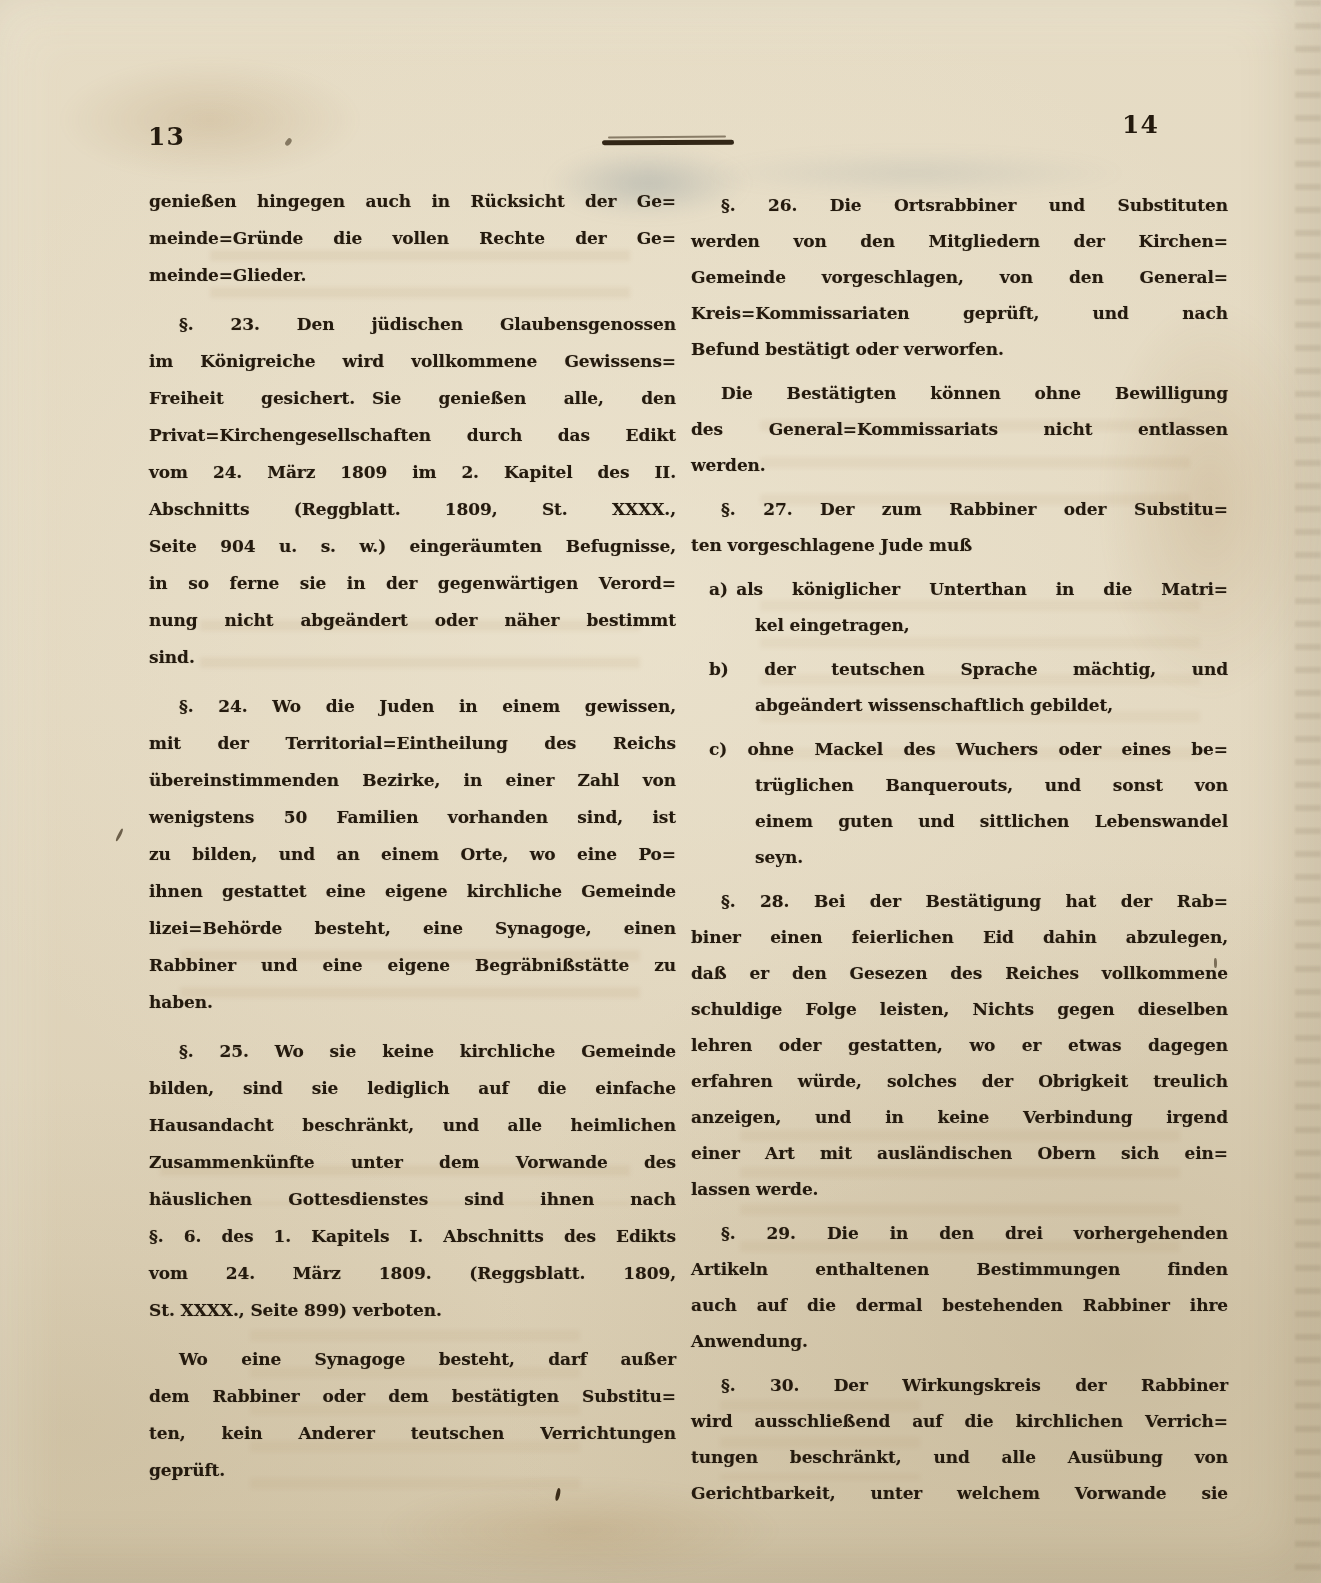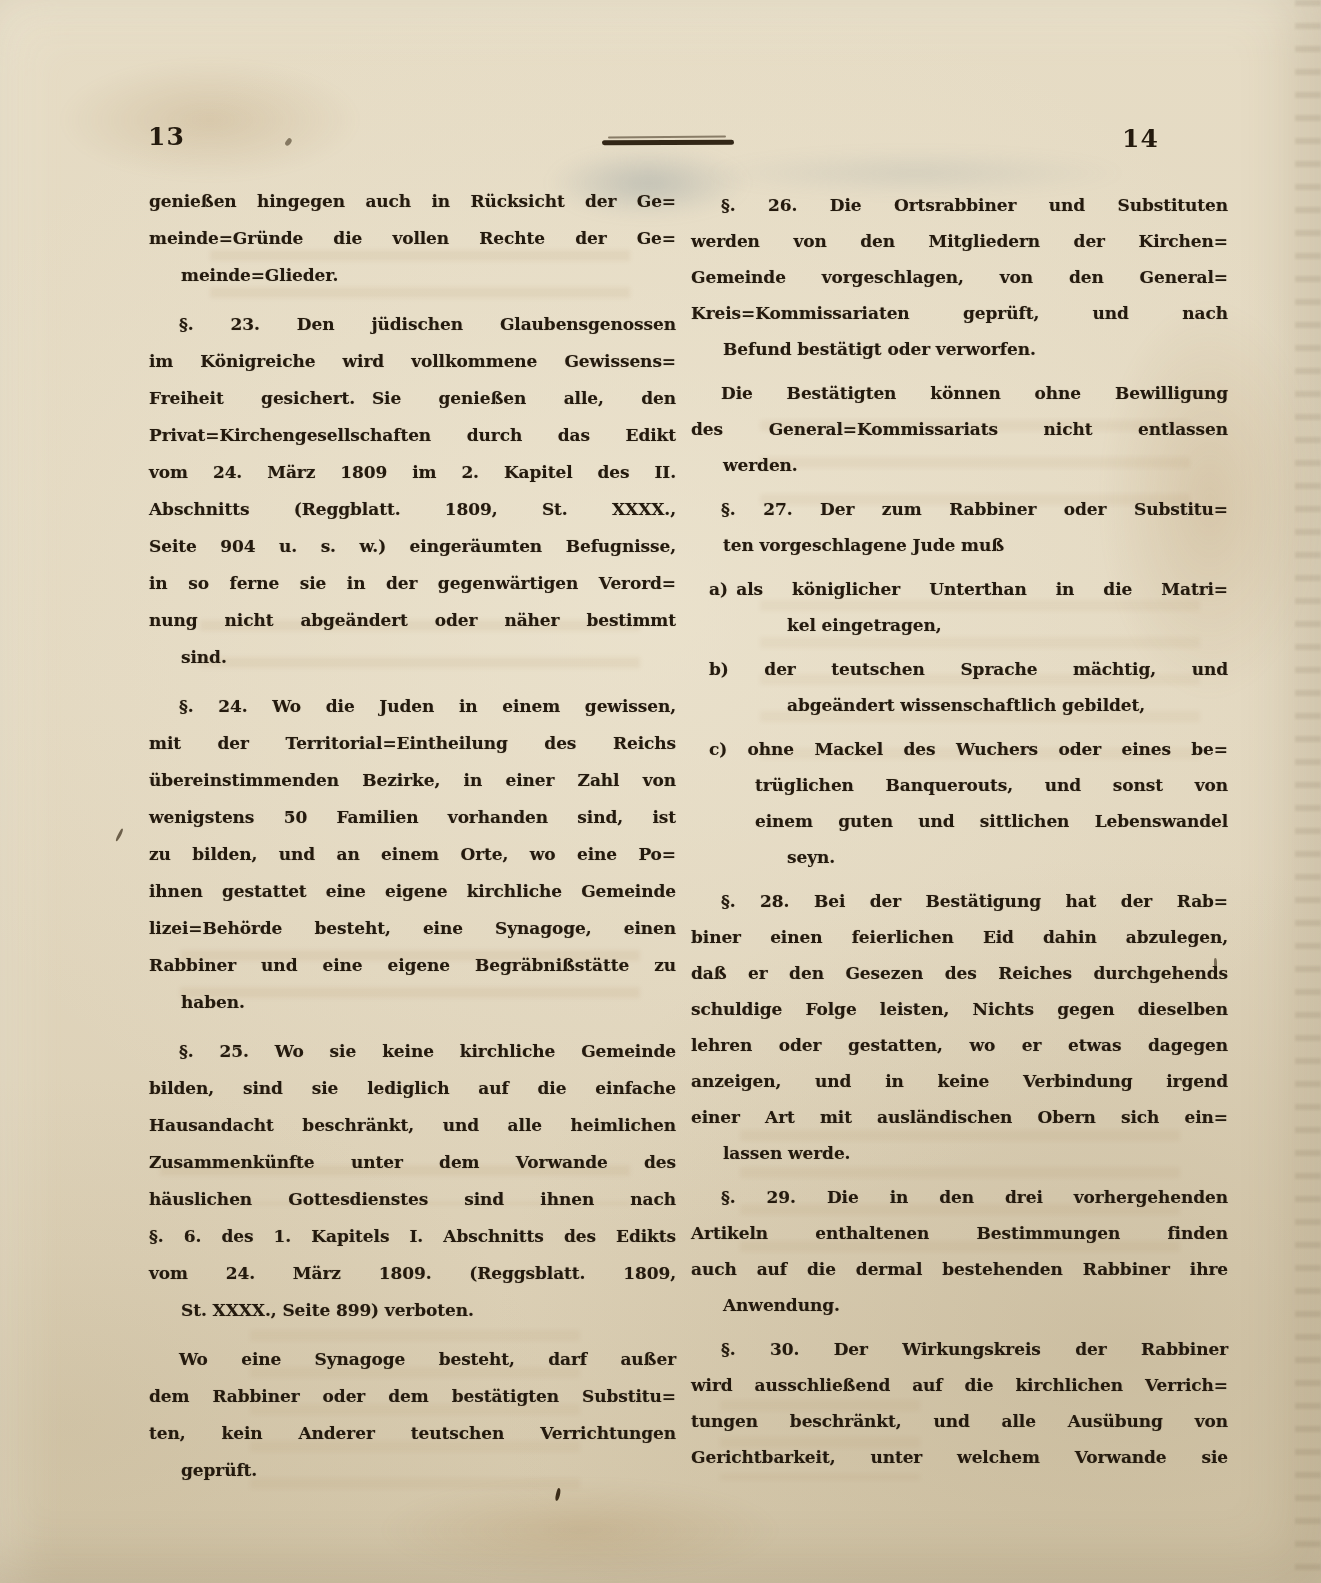--- a/index.html
+++ b/index.html
@@ -49,21 +49,21 @@
       180deg,
       rgba(90,70,40,.10) 0 6px, rgba(90,70,40,0) 6px 23px);
     filter: blur(1px);
   }
   
   .pagenum {
     position: absolute;
     font-size: 25px; font-weight: 700; letter-spacing: 1px;
   }
   .pagenum.left  { left: 148px; top: 122px; }
-  .pagenum.right { left: 1122px; top: 124px; }
+  .pagenum.right { left: 1122px; top: 110px; }
   .rule {
     position: absolute; left: 602px; top: 136px; width: 132px; height: 10px;
   }
   .rule .thin  { height: 2px; background: rgba(58,44,24,.55); border-radius: 2px; transform: translateX(6px) rotate(-.4deg); width: 118px; }
   .rule .thick { height: 5px; background: #322616; border-radius: 3px; margin-top: 2px; transform: rotate(-.3deg); }
   
   .column {
     position: absolute;
     font-size: 17px;
     font-weight: 700;
@@ -74,21 +74,21 @@
   .column.right { left: 691px; top: 187px; width: 537px; line-height: 36px; }
   .para { margin: 0 0 12px 0; }
   .column.right .para { margin-bottom: 8px; }
   .para.list { margin-bottom: 4px; }
   .line {
     display: block;
     text-align: justify;
     text-align-last: justify;
     white-space: normal;
   }
-  .line.last { text-align-last: left; margin-left: 32px; }
+  .line.last { text-align-last: left; }
   .para.indent .line.first { text-indent: 30px; }
   .para.list .line { padding-left: 64px; }
   .para.list .line.first { padding-left: 18px; text-indent: 0; }
 </style>
 </head>
 <body>
 
 <div class="scan">
 
   <div class="smudge-blue" style="left:548px; top:148px; width:200px; height:70px;"></div>
@@ -191,23 +191,24 @@
       </div>
       <div class="para list">
         <span class="line first">c) ohne Mackel des Wuchers oder eines be=</span>
         <span class="line">trüglichen Banquerouts, und sonst von</span>
         <span class="line">einem guten und sittlichen Lebenswandel</span>
         <span class="line last">seyn.</span>
       </div>
       <div class="para indent">
         <span class="line first">§. 28. Bei der Bestätigung hat der Rab=</span>
         <span class="line">biner einen feierlichen Eid dahin abzulegen,</span>
-        <span class="line">daß er den Gesezen des Reiches durchgehends</span>
+        <span class="line">daß er den Gesezen des Reiches vollkommene</span>
         <span class="line">schuldige Folge leisten, Nichts gegen dieselben</span>
         <span class="line">lehren oder gestatten, wo er etwas dagegen</span>
+        <span class="line">erfahren würde, solches der Obrigkeit treulich</span>
         <span class="line">anzeigen, und in keine Verbindung irgend</span>
         <span class="line">einer Art mit ausländischen Obern sich ein=</span>
         <span class="line last">lassen werde.</span>
       </div>
       <div class="para indent">
         <span class="line first">§. 29. Die in den drei vorhergehenden</span>
         <span class="line">Artikeln enthaltenen Bestimmungen finden</span>
         <span class="line">auch auf die dermal bestehenden Rabbiner ihre</span>
         <span class="line last">Anwendung.</span>
       </div>

